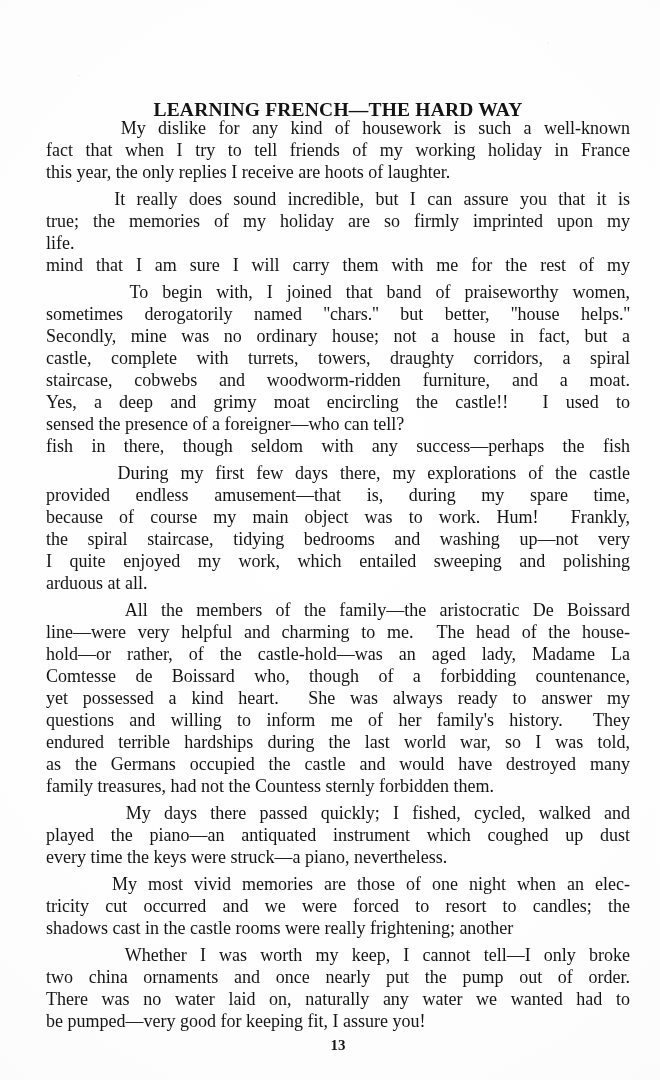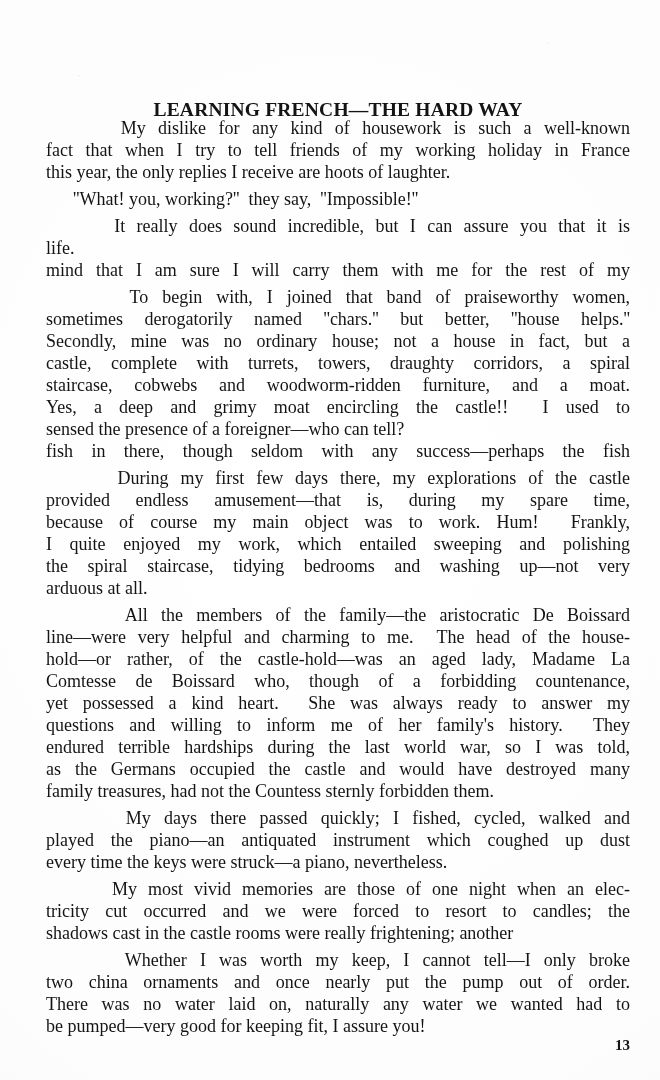--- a/index.html
+++ b/index.html
@@ -86,21 +86,21 @@
     text-align-last: left;
   }
   
   .ln.indent { text-indent: 0; }
 
   .page-number {
     position: absolute;
     top: 1037px;
     left: 0;
     width: 584px;
-    text-align: right;
+    text-align: center;
     font-size: 15px;
     font-weight: bold;
   }
 </style>
 </head>
 <body>
 
 <div id="page">
   <div id="speckle"></div>
 
@@ -108,43 +108,41 @@
 
     <h1 class="doc-title">LEARNING FRENCH—THE HARD WAY</h1>
 
     <div class="body-block" id="body-block">
         <p class="para">
           <span class="ln indent">      My dislike for any kind of housework is such a well-known</span>
           <span class="ln">fact that when I try to tell friends of my working holiday in France</span>
           <span class="ln flush">this year, the only replies I receive are hoots of laughter.</span>
         </p>
         <p class="para">
-          <span class="ln flush indent">      ''What! you, working?''  they say,  ''Impossible!''</span>
-        </p>
-        <p class="para">
           <span class="ln indent">      It really does sound incredible, but I can assure you that it is</span>
+          <span class="ln">true; the memories of my holiday are so firmly imprinted upon my</span>
           <span class="ln flush">life.</span>
           <span class="ln">mind that I am sure I will carry them with me for the rest of my</span>
         </p>
         <p class="para">
           <span class="ln indent">      To begin with, I joined that band of praiseworthy women,</span>
           <span class="ln">sometimes derogatorily named ''chars.'' but better, ''house helps.''</span>
           <span class="ln">Secondly, mine was no ordinary house; not a house in fact, but a</span>
           <span class="ln">castle, complete with turrets, towers, draughty corridors, a spiral</span>
           <span class="ln">staircase, cobwebs and woodworm-ridden furniture, and a moat.</span>
           <span class="ln">Yes, a deep and grimy moat encircling the castle!!  I used to</span>
           <span class="ln flush">sensed the presence of a foreigner—who can tell?</span>
           <span class="ln">fish in there, though seldom with any success—perhaps the fish</span>
         </p>
         <p class="para">
           <span class="ln indent">      During my first few days there, my explorations of the castle</span>
           <span class="ln">provided endless amusement—that is, during my spare time,</span>
           <span class="ln">because of course my main object was to work. Hum!  Frankly,</span>
+          <span class="ln">the spiral staircase, tidying bedrooms and washing up—not very</span>
           <span class="ln">I quite enjoyed my work, which entailed sweeping and polishing</span>
-          <span class="ln">the spiral staircase, tidying bedrooms and washing up—not very</span>
           <span class="ln flush">arduous at all.</span>
         </p>
         <p class="para">
           <span class="ln indent">      All the members of the family—the aristocratic De Boissard</span>
           <span class="ln">line—were very helpful and charming to me.  The head of the house-</span>
           <span class="ln">hold—or rather, of the castle-hold—was an aged lady, Madame La</span>
           <span class="ln">Comtesse de Boissard who, though of a forbidding countenance,</span>
           <span class="ln">yet possessed a kind heart.  She was always ready to answer my</span>
           <span class="ln">questions and willing to inform me of her family's history.  They</span>
           <span class="ln">endured terrible hardships during the last world war, so I was told,</span>

